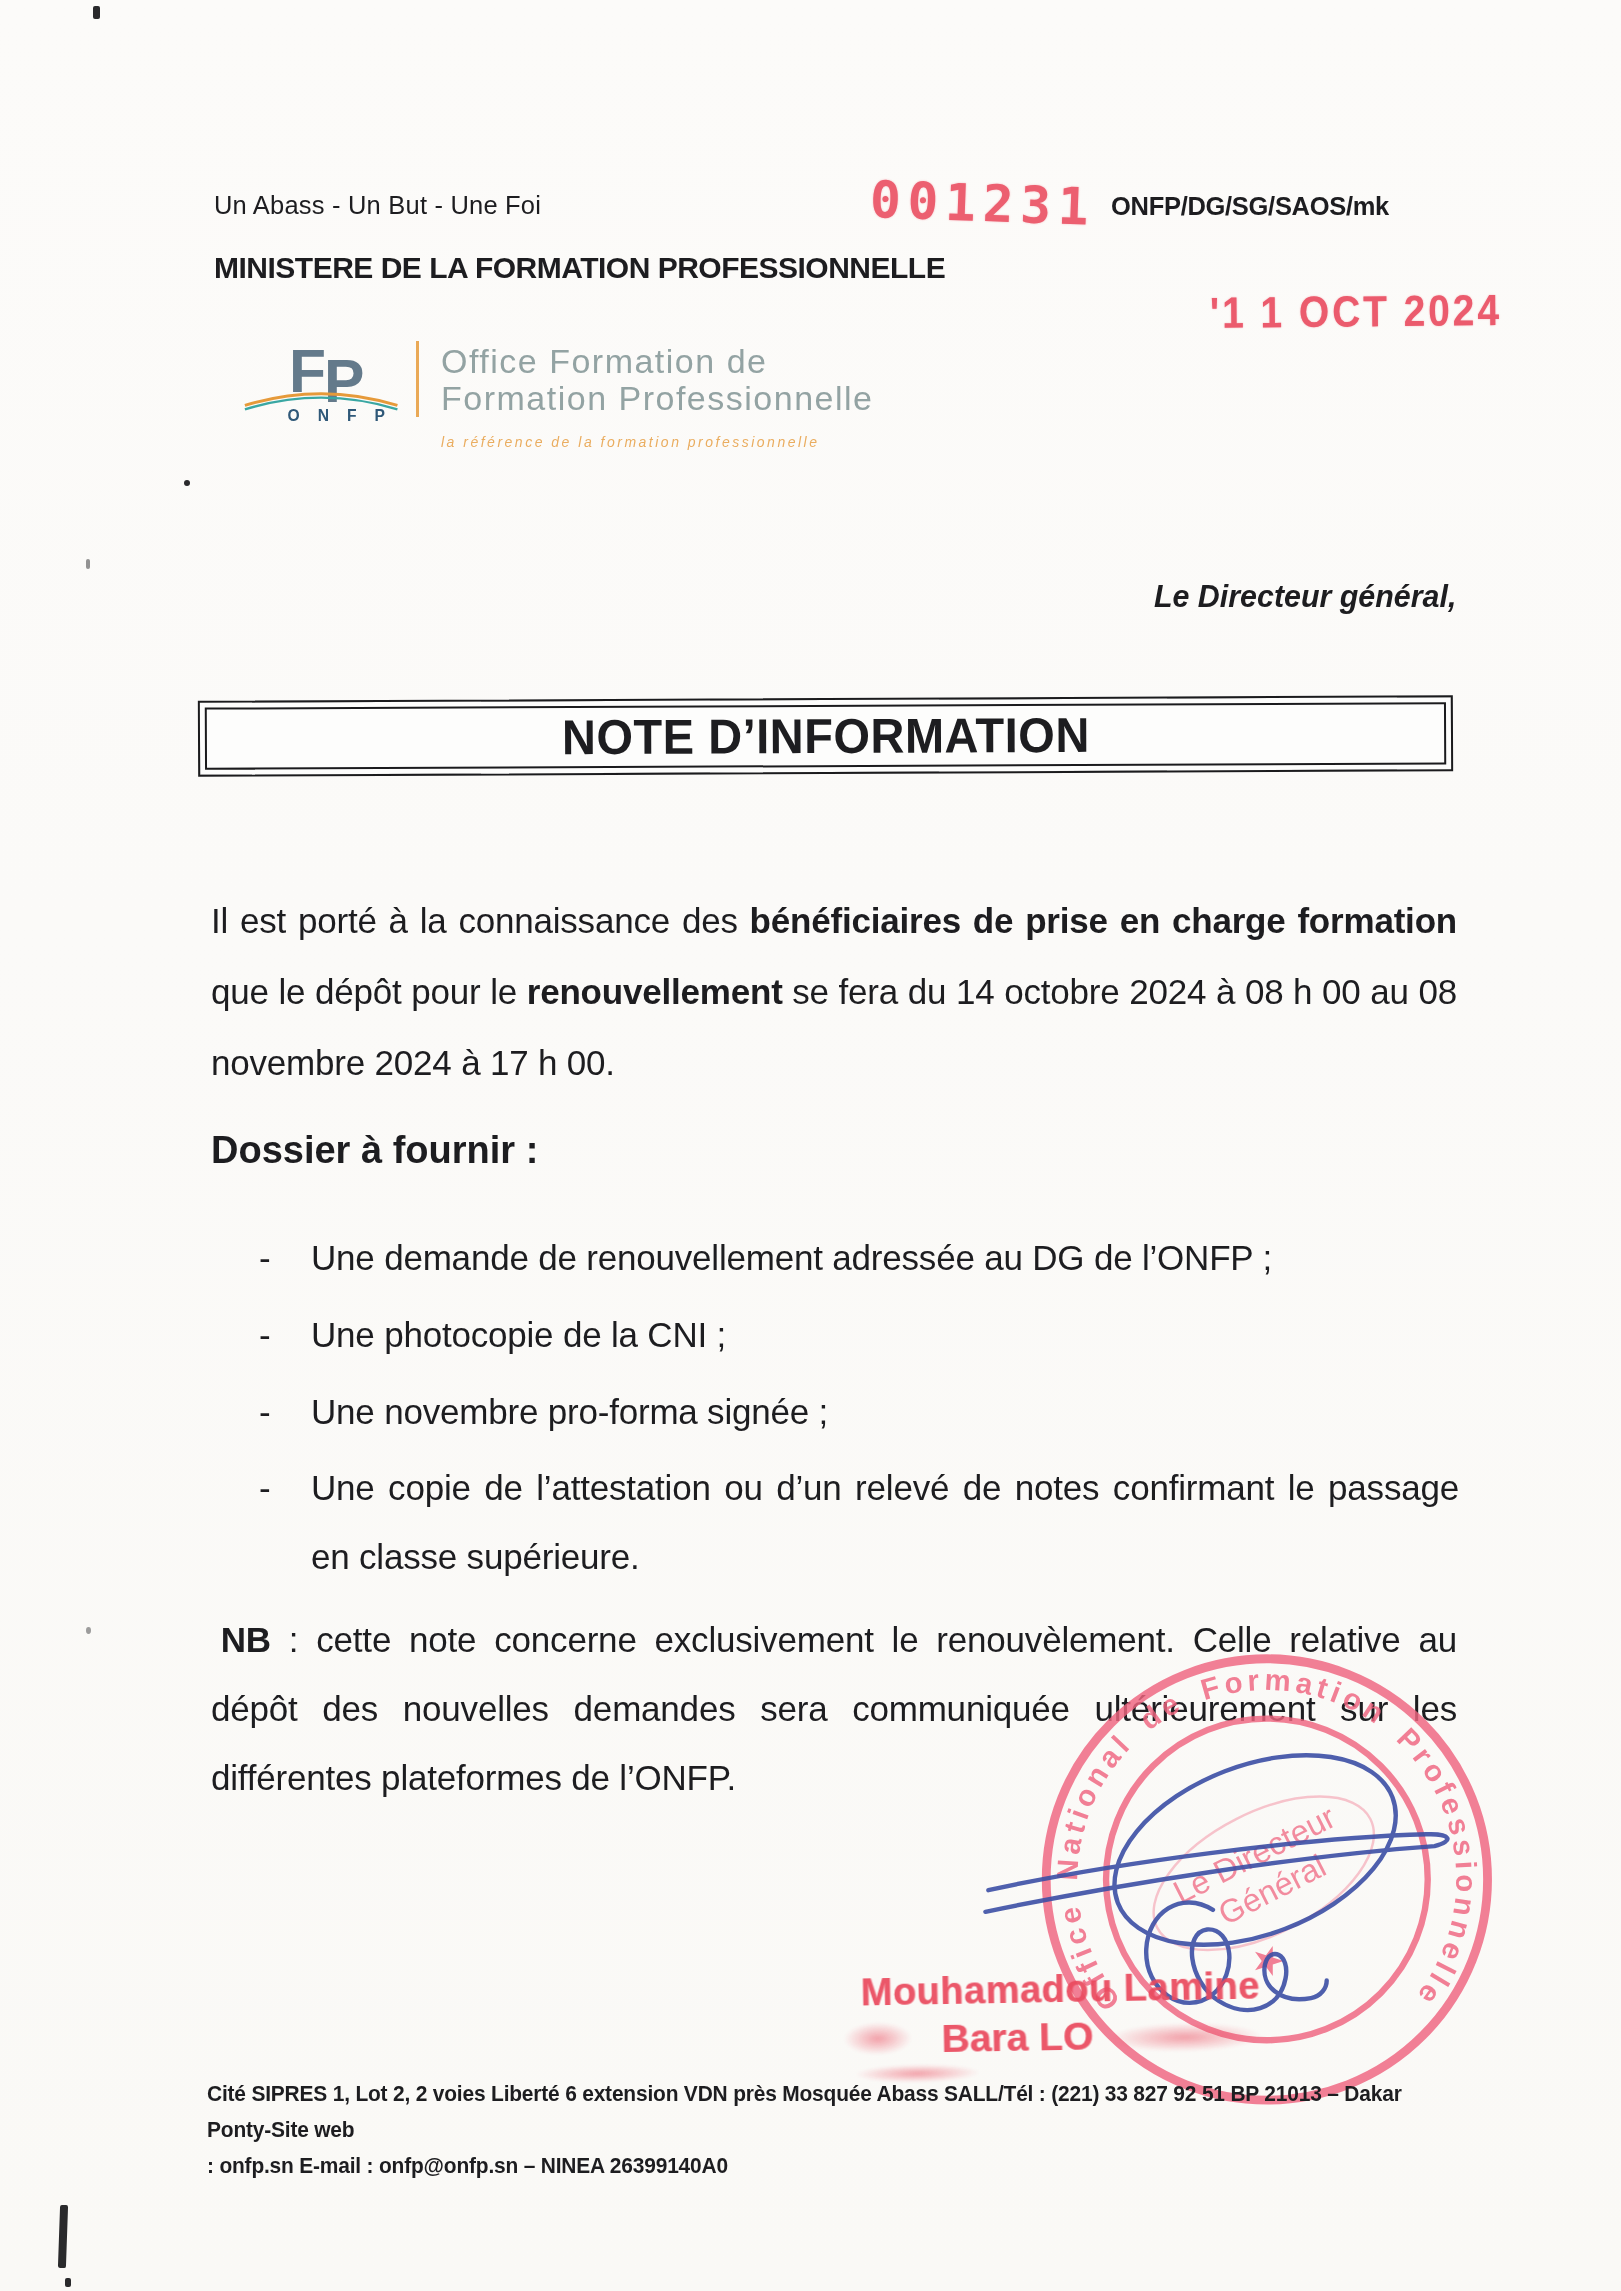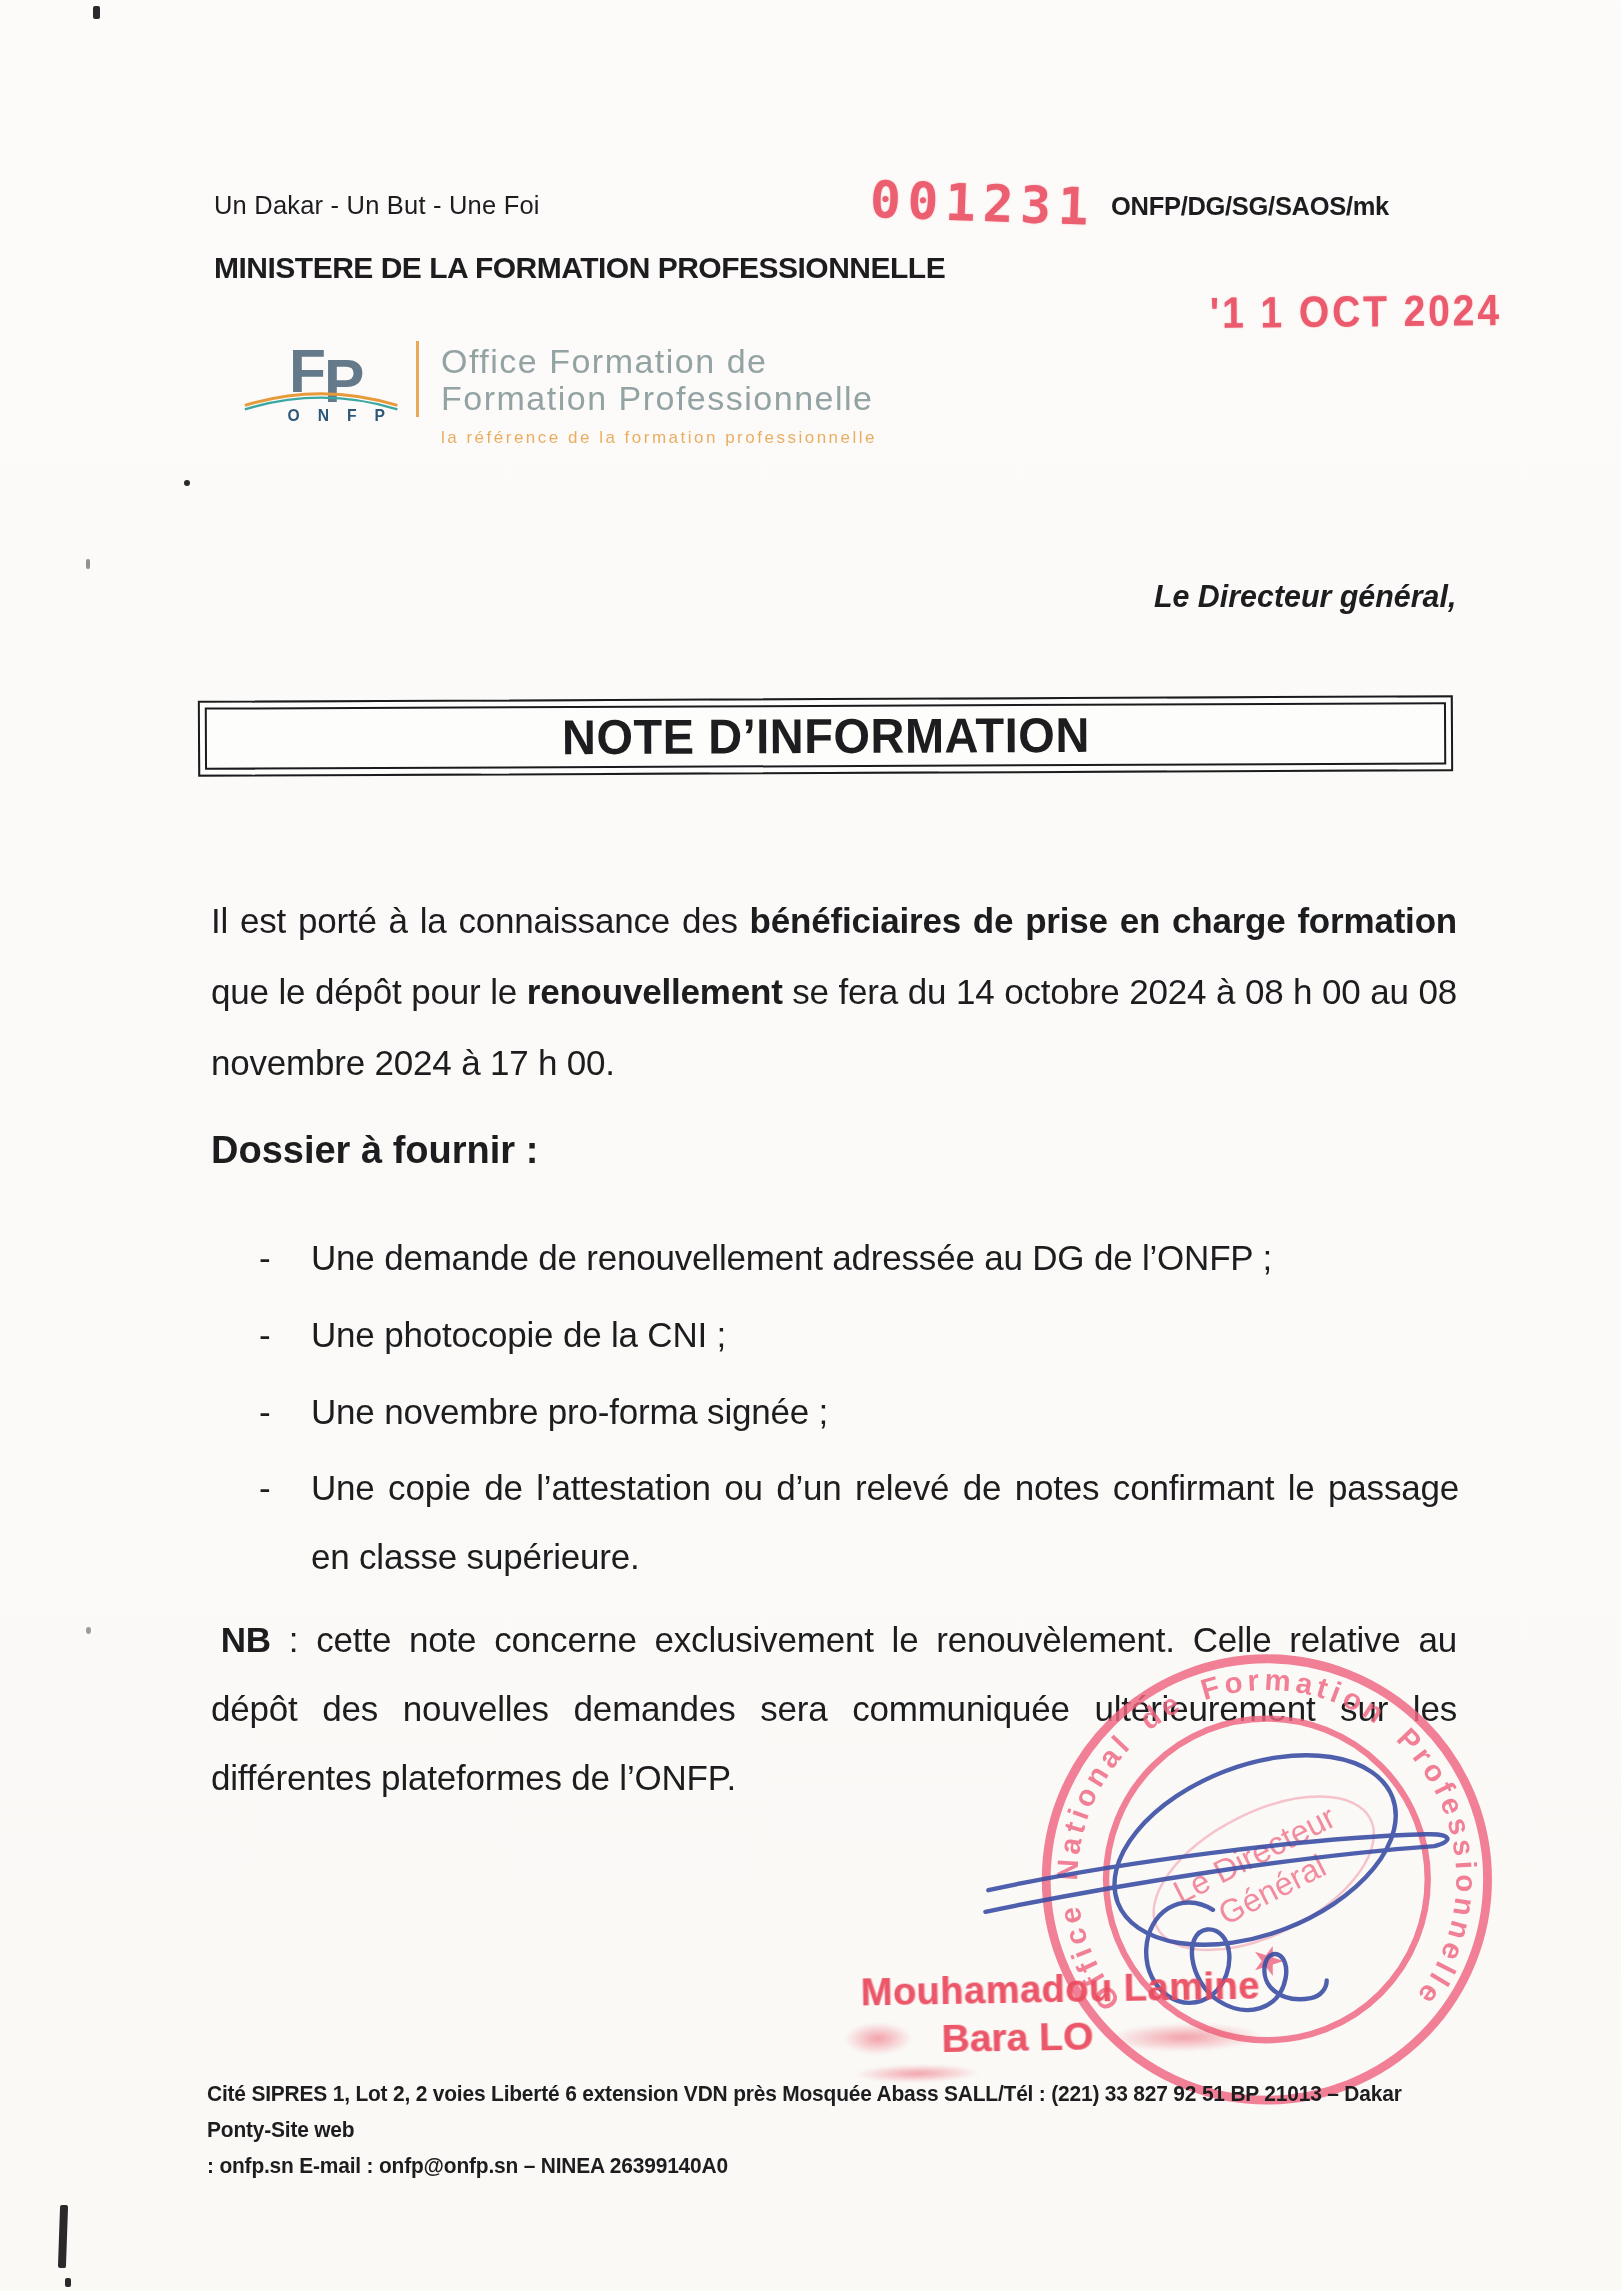--- a/index.html
+++ b/index.html
@@ -31,21 +31,21 @@
   .date-stamp{
     position:absolute;left:1210px;top:290px;font-size:39px;font-weight:bold;
     color:var(--stamp-red);letter-spacing:2.9px;opacity:.9;transform:scaleY(1.12) rotate(-0.5deg);
     text-shadow:0 0 1.5px rgba(234,74,94,.5);
   }
   
   .logo-mark{position:absolute;left:240px;top:335px;width:176px;height:93px;}
   .logo-sep{position:absolute;left:416px;top:341px;width:2.9px;height:76px;background:var(--logo-orange);opacity:.85;}
   .logo-text{position:absolute;left:441px;top:343px;}
   .logo-org{font-size:34px;color:var(--logo-sage);letter-spacing:1.5px;line-height:37px;}
-  .logo-tagline{font-size:17px;color:var(--logo-orange);letter-spacing:2.5px;margin-top:11px;opacity:.8;filter:blur(0.4px);}
+  .logo-tagline{font-size:14px;font-style:italic;color:var(--logo-orange);letter-spacing:2.5px;margin-top:17px;opacity:.8;filter:blur(0.4px);}
   
   .addressee{position:absolute;right:165px;top:578px;font-size:32px;font-weight:bold;font-style:italic;transform:scaleX(.95);transform-origin:right;}
   .title-box{
     position:absolute;left:198px;top:698px;width:1255px;height:76px;
     border:2.9px solid #1b1b1d;background:#fdfdfc;
     box-shadow:inset 0 0 0 4.9px #fdfdfc, inset 0 0 0 6.9px #1b1b1d;
     display:flex;align-items:center;justify-content:center;transform:rotate(-0.25deg);
   }
   .title-text{font-size:49px;font-weight:bold;letter-spacing:0.5px;transform:scaleX(.96);}
   
@@ -82,21 +82,21 @@
   .art-bar{left:59px;top:2205px;width:7.8px;height:63px;transform:rotate(2deg);}
   .art-dot2{left:65px;top:2278px;width:5.9px;height:8.8px;}
   svg text{font-family:"Liberation Sans",sans-serif;}
 </style>
 </head>
 <body>
 
 <div class="page">
 
   <div class="gov">
-    <div class="gov-motto">Un Dakar - Un But - Une Foi</div>
+    <div class="gov-motto">Un Abass - Un But - Une Foi</div>
     <div class="gov-ministry">MINISTERE DE LA FORMATION PROFESSIONNELLE</div>
   </div>
 
   <div class="reg-number">001231</div>
   <div class="reference">ONFP/DG/SG/SAOS/mk</div>
   <div class="date-stamp">'1 1 OCT  2024</div>
 
   <svg class="logo-mark" viewBox="0 0 180 95">
     <text x="50" y="58" font-size="62" font-weight="bold" fill="var(--logo-slate)">F</text>
     <text x="86" y="68" font-size="62" font-weight="bold" fill="var(--logo-slate)">P</text>

